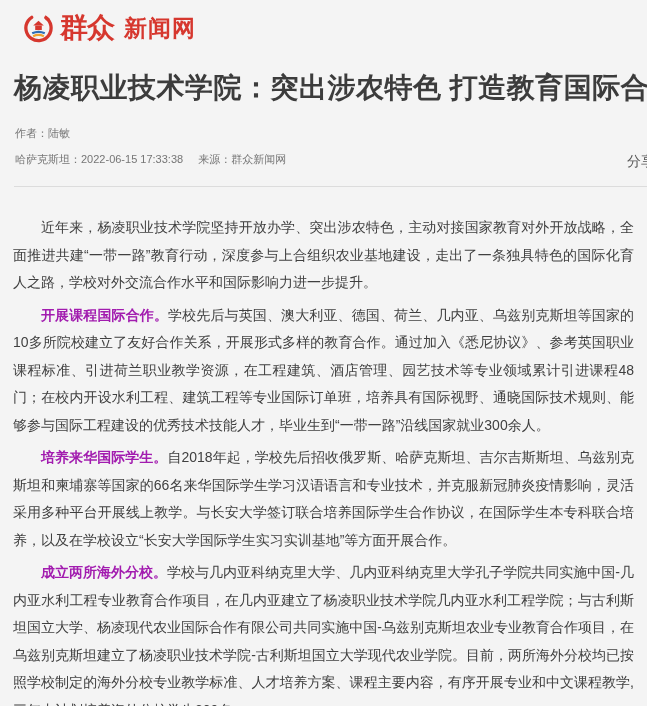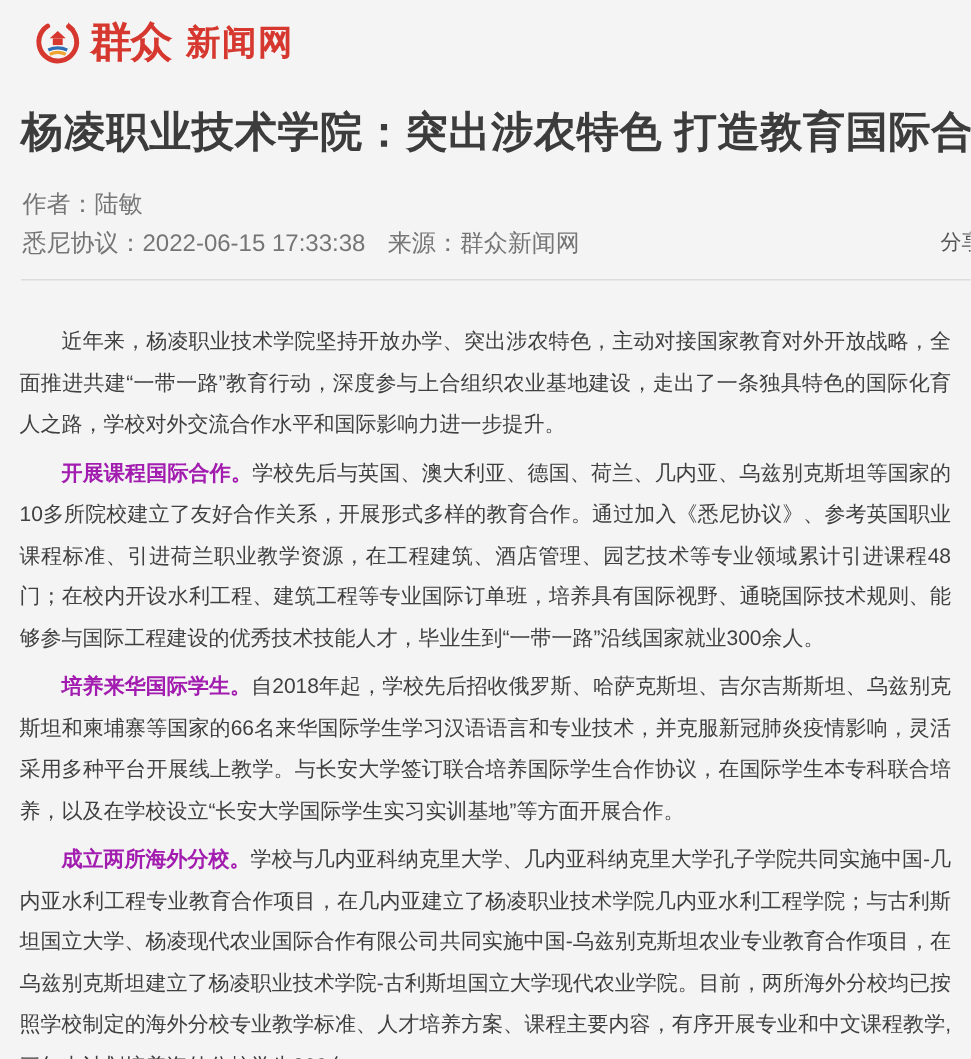--- a/index.html
+++ b/index.html
@@ -12,21 +12,21 @@
 
   
   .logo{position:absolute;top:11px;left:22px;display:flex;align-items:center;gap:5px;cursor:pointer;text-decoration:none;}
   .logo svg{display:block;}
   .logo-script{color:#d6372e;font-size:28px;font-weight:700;line-height:34px;letter-spacing:-1px;}
   .logo-type{color:#d6372e;font-size:23px;font-weight:900;line-height:34px;letter-spacing:1px;margin-left:5px;}
 
   
   .title{position:absolute;top:71px;left:14px;margin:0;font-size:28px;line-height:34px;
          font-weight:700;color:#3c3c3c;white-space:nowrap;letter-spacing:0.5px;}
-  .meta{position:absolute;left:15px;font-size:16px;color:#757575;white-space:nowrap;}
+  .meta{position:absolute;left:15px;font-size:11px;color:#757575;white-space:nowrap;}
   .meta-author{top:126px;}
   .meta-pub{top:152px;}
   .meta .src{margin-left:15px;}
   .share{position:absolute;top:153px;left:627px;font-size:14px;color:#555;cursor:pointer;white-space:nowrap;}
   .divider{position:absolute;top:186px;left:14px;width:960px;height:0;border-top:1px solid #dcdcdc;}
 
   
   .article{position:absolute;top:214px;left:13px;width:621px;}
   .article p{
     margin:0 0 5px 0;
@@ -55,21 +55,21 @@
     <span class="logo-type">新闻网</span>
   </a>
 
   <h1 class="title">杨凌职业技术学院：突出涉农特色 打造教育国际合</h1>
 
   <div class="meta meta-author">
     <span>作者：</span><span>陆敏</span>
   </div>
 
   <div class="meta meta-pub">
-    <span>悉尼协议：</span><span>2022-06-15 17:33:38</span><span class="src">来源：</span><span>群众新闻网</span>
+    <span>哈萨克斯坦：</span><span>2022-06-15 17:33:38</span><span class="src">来源：</span><span>群众新闻网</span>
   </div>
 
   <div class="share">分享</div>
 
   <div class="divider"></div>
 
   <div class="article">
     <p><b></b><span>近年来，杨凌职业技术学院坚持开放办学、突出涉农特色，主动对接国家教育对外开放战略，全面推进共建“一带一路”教育行动，深度参与上合组织农业基地建设，走出了一条独具特色的国际化育人之路，学校对外交流合作水平和国际影响力进一步提升。</span></p>
     <p><b>开展课程国际合作。</b><span>学校先后与英国、澳大利亚、德国、荷兰、几内亚、乌兹别克斯坦等国家的10多所院校建立了友好合作关系，开展形式多样的教育合作。通过加入《悉尼协议》、参考英国职业课程标准、引进荷兰职业教学资源，在工程建筑、酒店管理、园艺技术等专业领域累计引进课程48门；在校内开设水利工程、建筑工程等专业国际订单班，培养具有国际视野、通晓国际技术规则、能够参与国际工程建设的优秀技术技能人才，毕业生到“一带一路”沿线国家就业300余人。</span></p>
     <p><b>培养来华国际学生。</b><span>自2018年起，学校先后招收俄罗斯、哈萨克斯坦、吉尔吉斯斯坦、乌兹别克斯坦和柬埔寨等国家的66名来华国际学生学习汉语语言和专业技术，并克服新冠肺炎疫情影响，灵活采用多种平台开展线上教学。与长安大学签订联合培养国际学生合作协议，在国际学生本专科联合培养，以及在学校设立“长安大学国际学生实习实训基地”等方面开展合作。</span></p>

